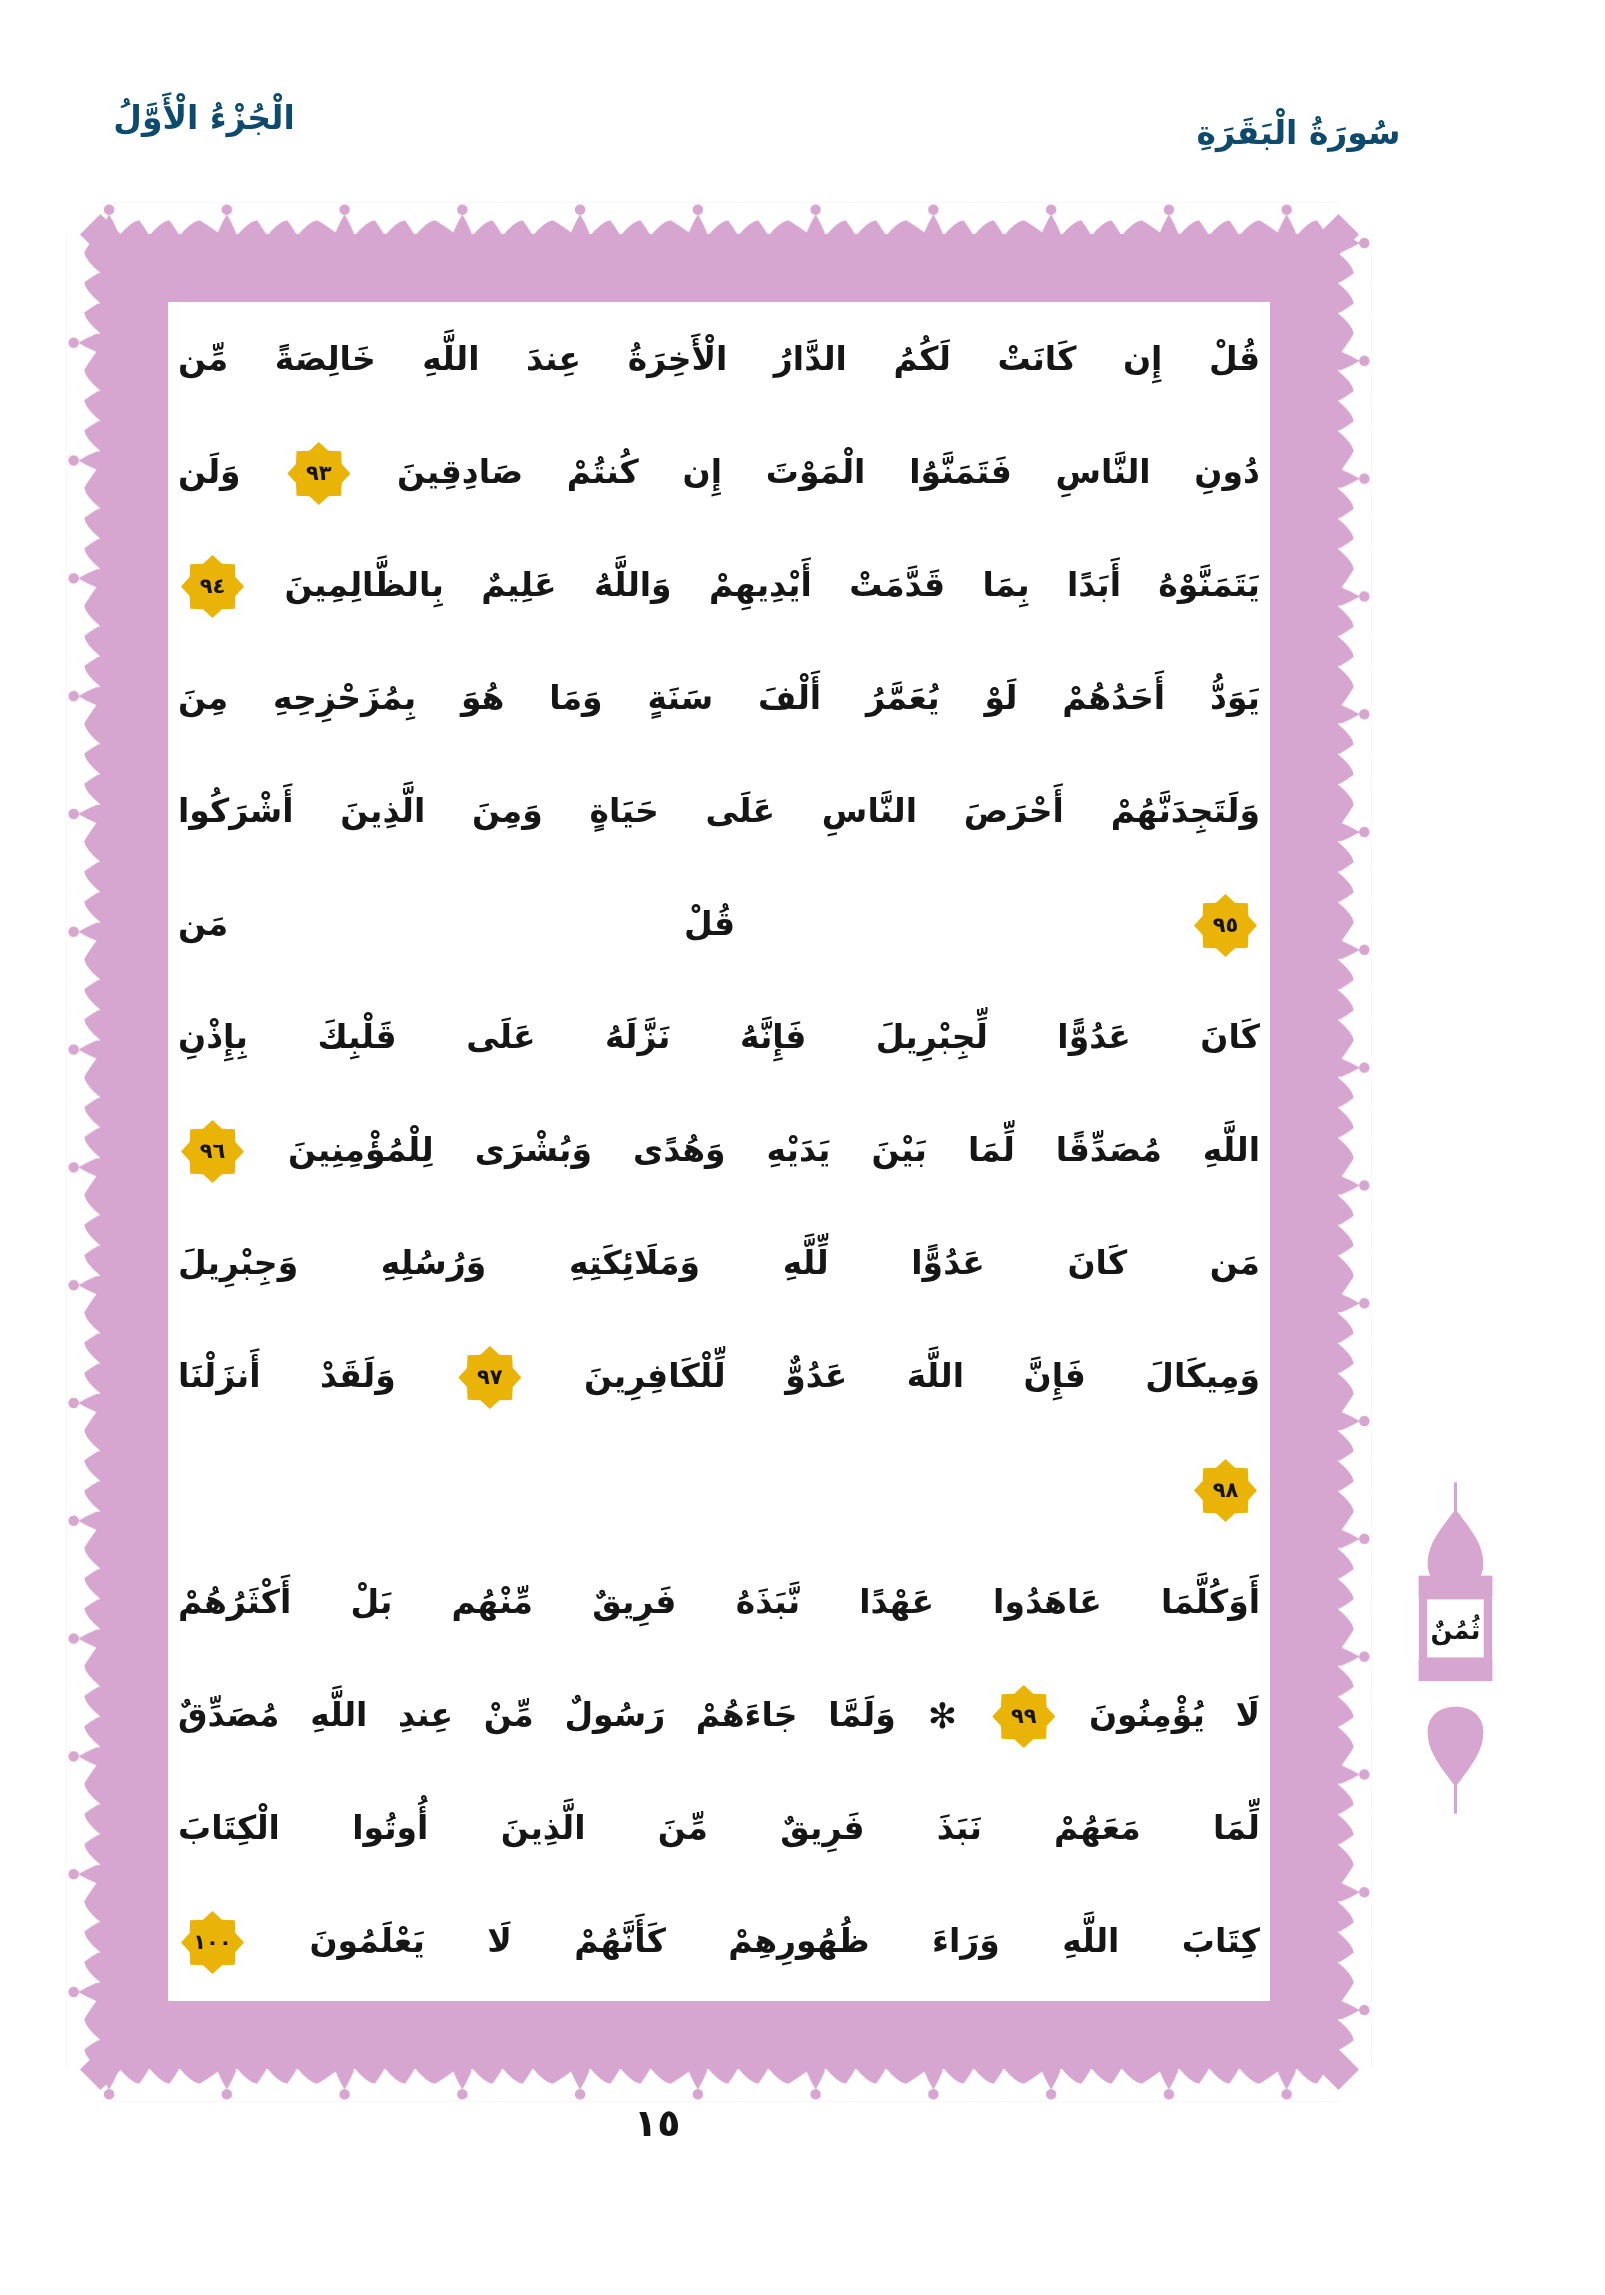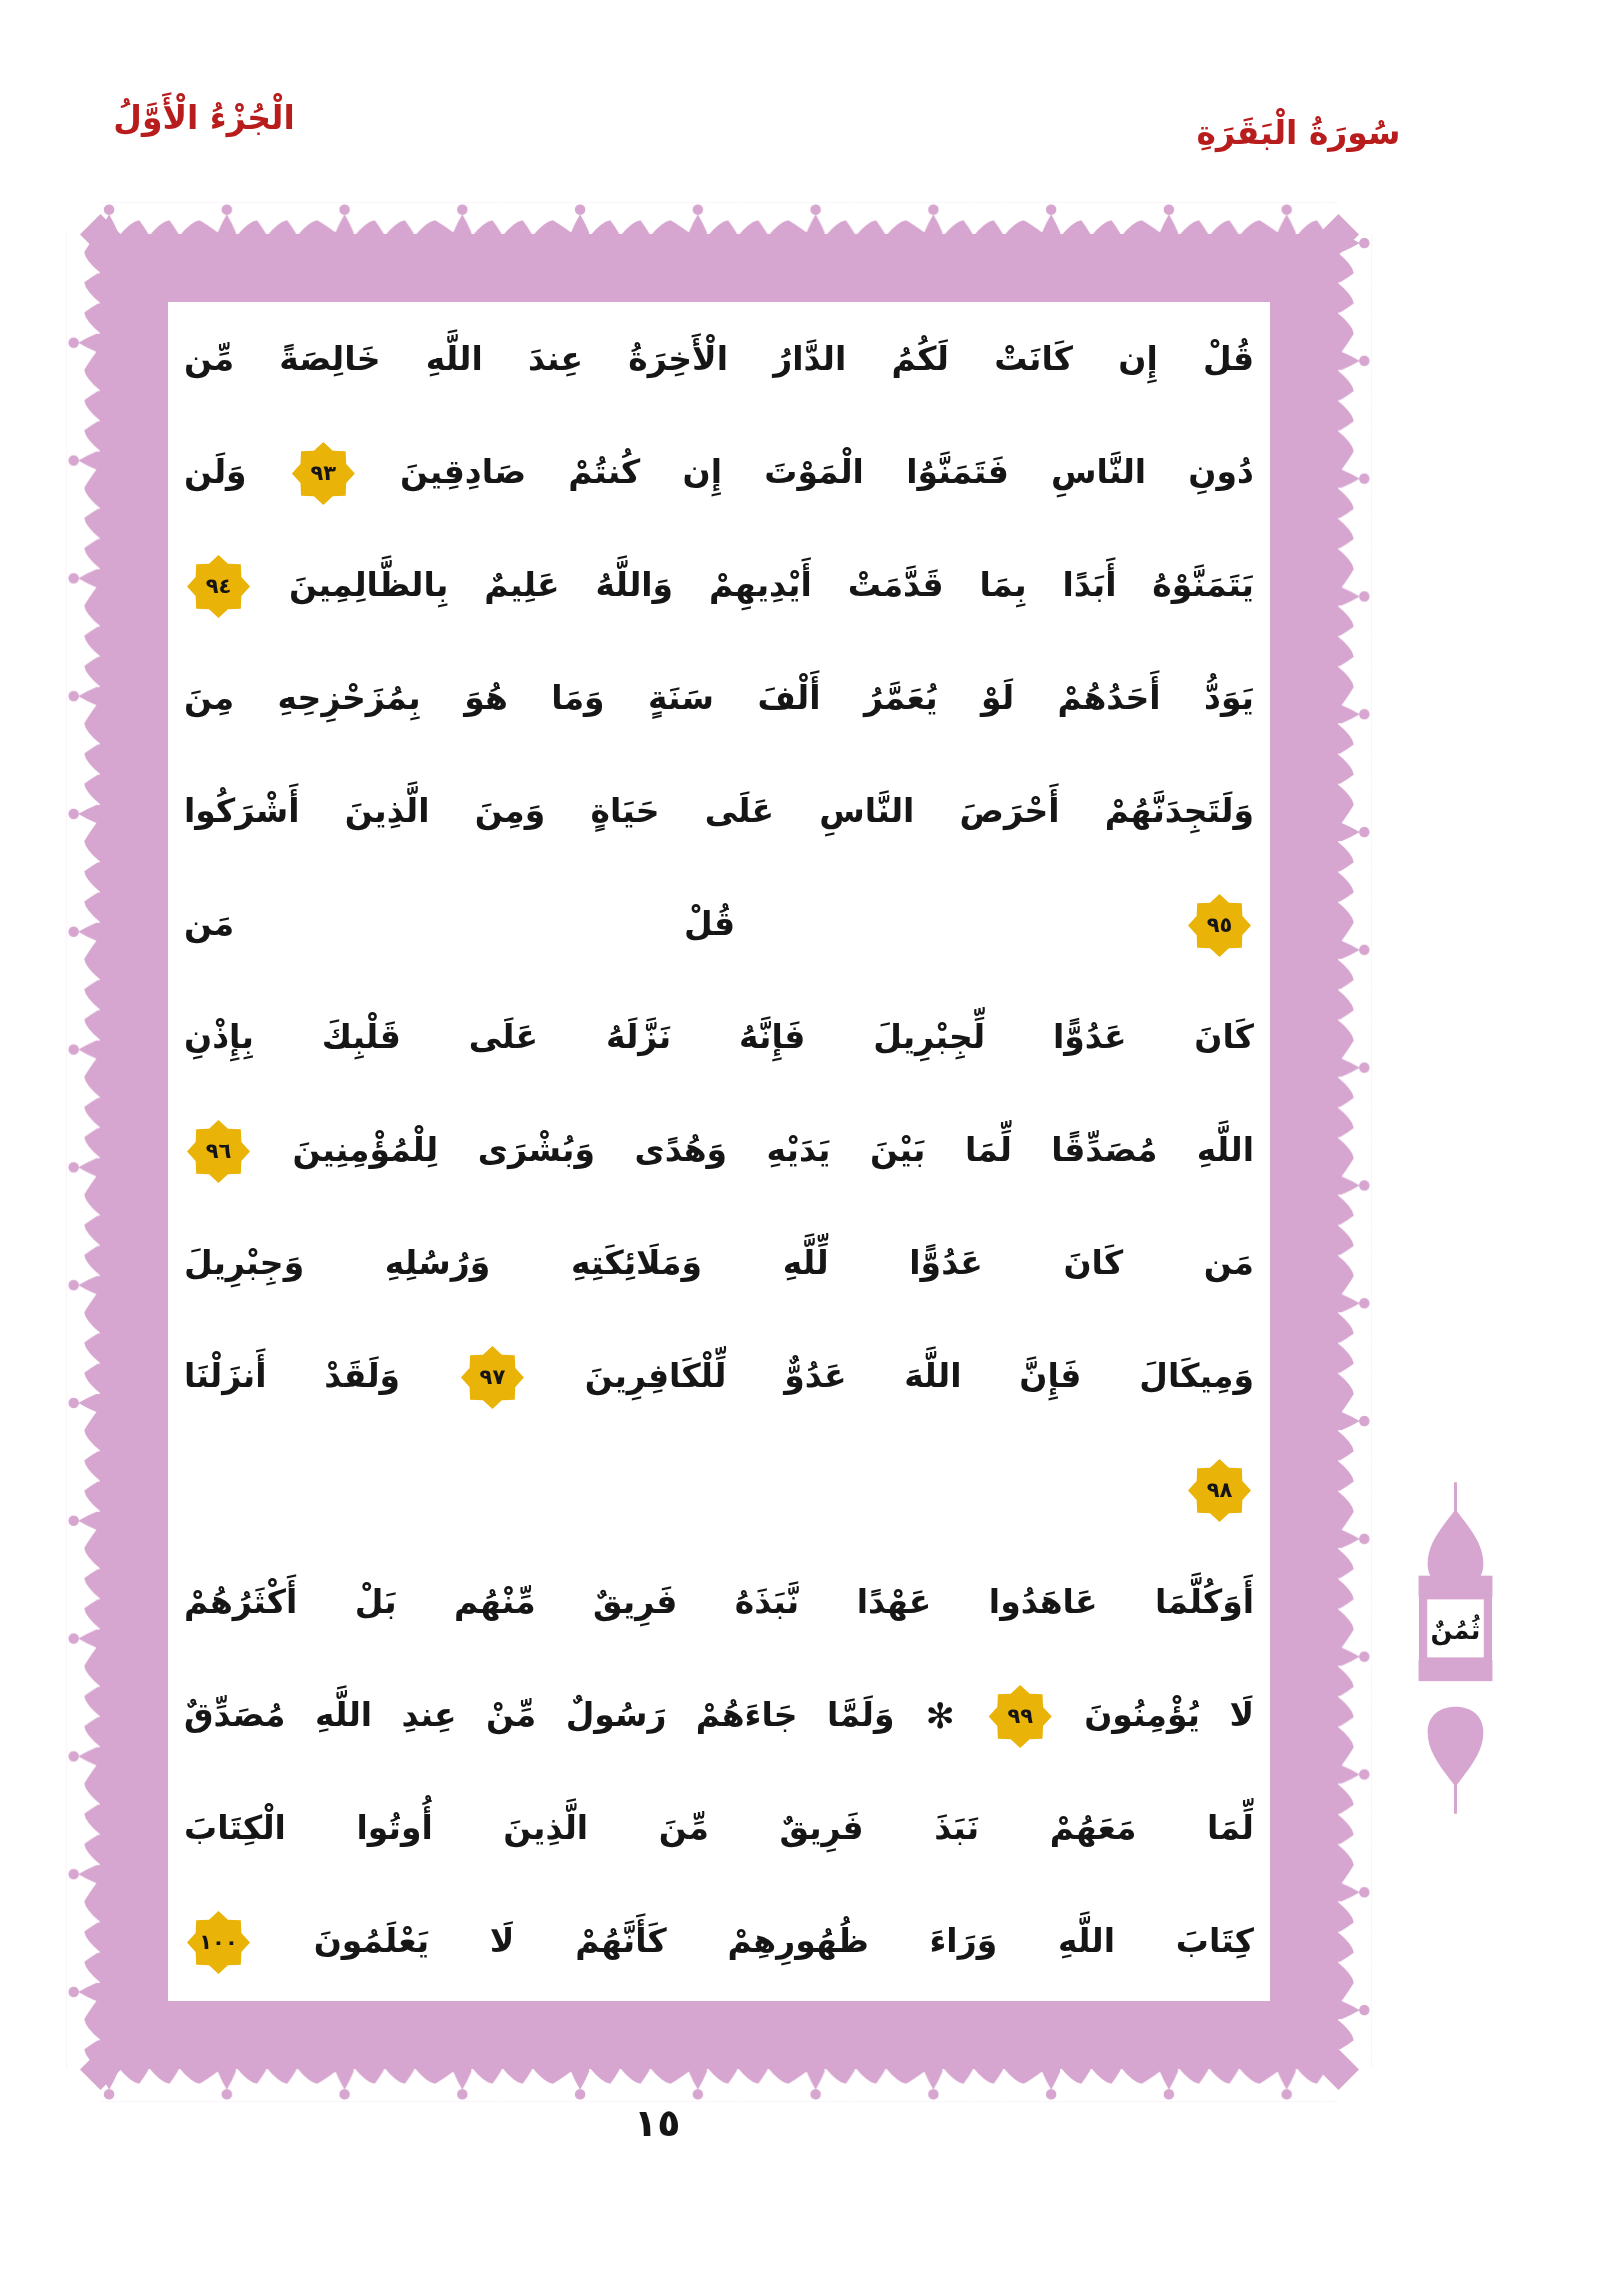--- a/index.html
+++ b/index.html
@@ -3,39 +3,39 @@
 <meta charset="utf-8">
 <style>
   html,body{margin:0;padding:0;}
   body{
     width:1605px;height:2295px;position:relative;background:#ffffff;
     font-family:"DejaVu Sans",sans-serif;color:#151515;overflow:hidden;
   }
   
   .header-label{
     position:absolute;text-align:center;font-weight:bold;font-size:33px;
-    direction:rtl;color:#b91c1c;white-space:nowrap;
+    direction:rtl;color:#0c4a6e;white-space:nowrap;
   }
   #header-juz{left:68px;top:98px;width:272px;}
   #header-surah{left:1155px;top:113px;width:287px;}
   
   #frame-band{
     position:absolute;left:100px;top:234px;width:1238px;height:1835px;
     box-sizing:border-box;border:68px solid #D7A6D0;background:transparent;
   }
   .edge-strip{position:absolute;display:block;}
   #edge-bottom{transform:scaleY(-1);}
   .corner-diamond{
     position:absolute;width:29px;height:29px;background:#D7A6D0;
     transform:rotate(45deg);
   }
   
   #quran-text-area{
     position:absolute;left:168px;top:302px;width:1102px;height:1699px;
-    direction:rtl;box-sizing:border-box;padding:0 16px;
+    direction:rtl;box-sizing:border-box;padding:0 10px;
   }
   .mushaf-line{
     height:113px;line-height:113px;font-size:33px;font-weight:bold;
     color:#161616;text-align:justify;text-align-last:justify;
     white-space:normal;overflow:visible;
   }
   .ayah-text{letter-spacing:0px;}
   .rosette{
     display:inline-flex;width:63px;height:63px;vertical-align:middle;
     background:#eab308;align-items:center;justify-content:center;

